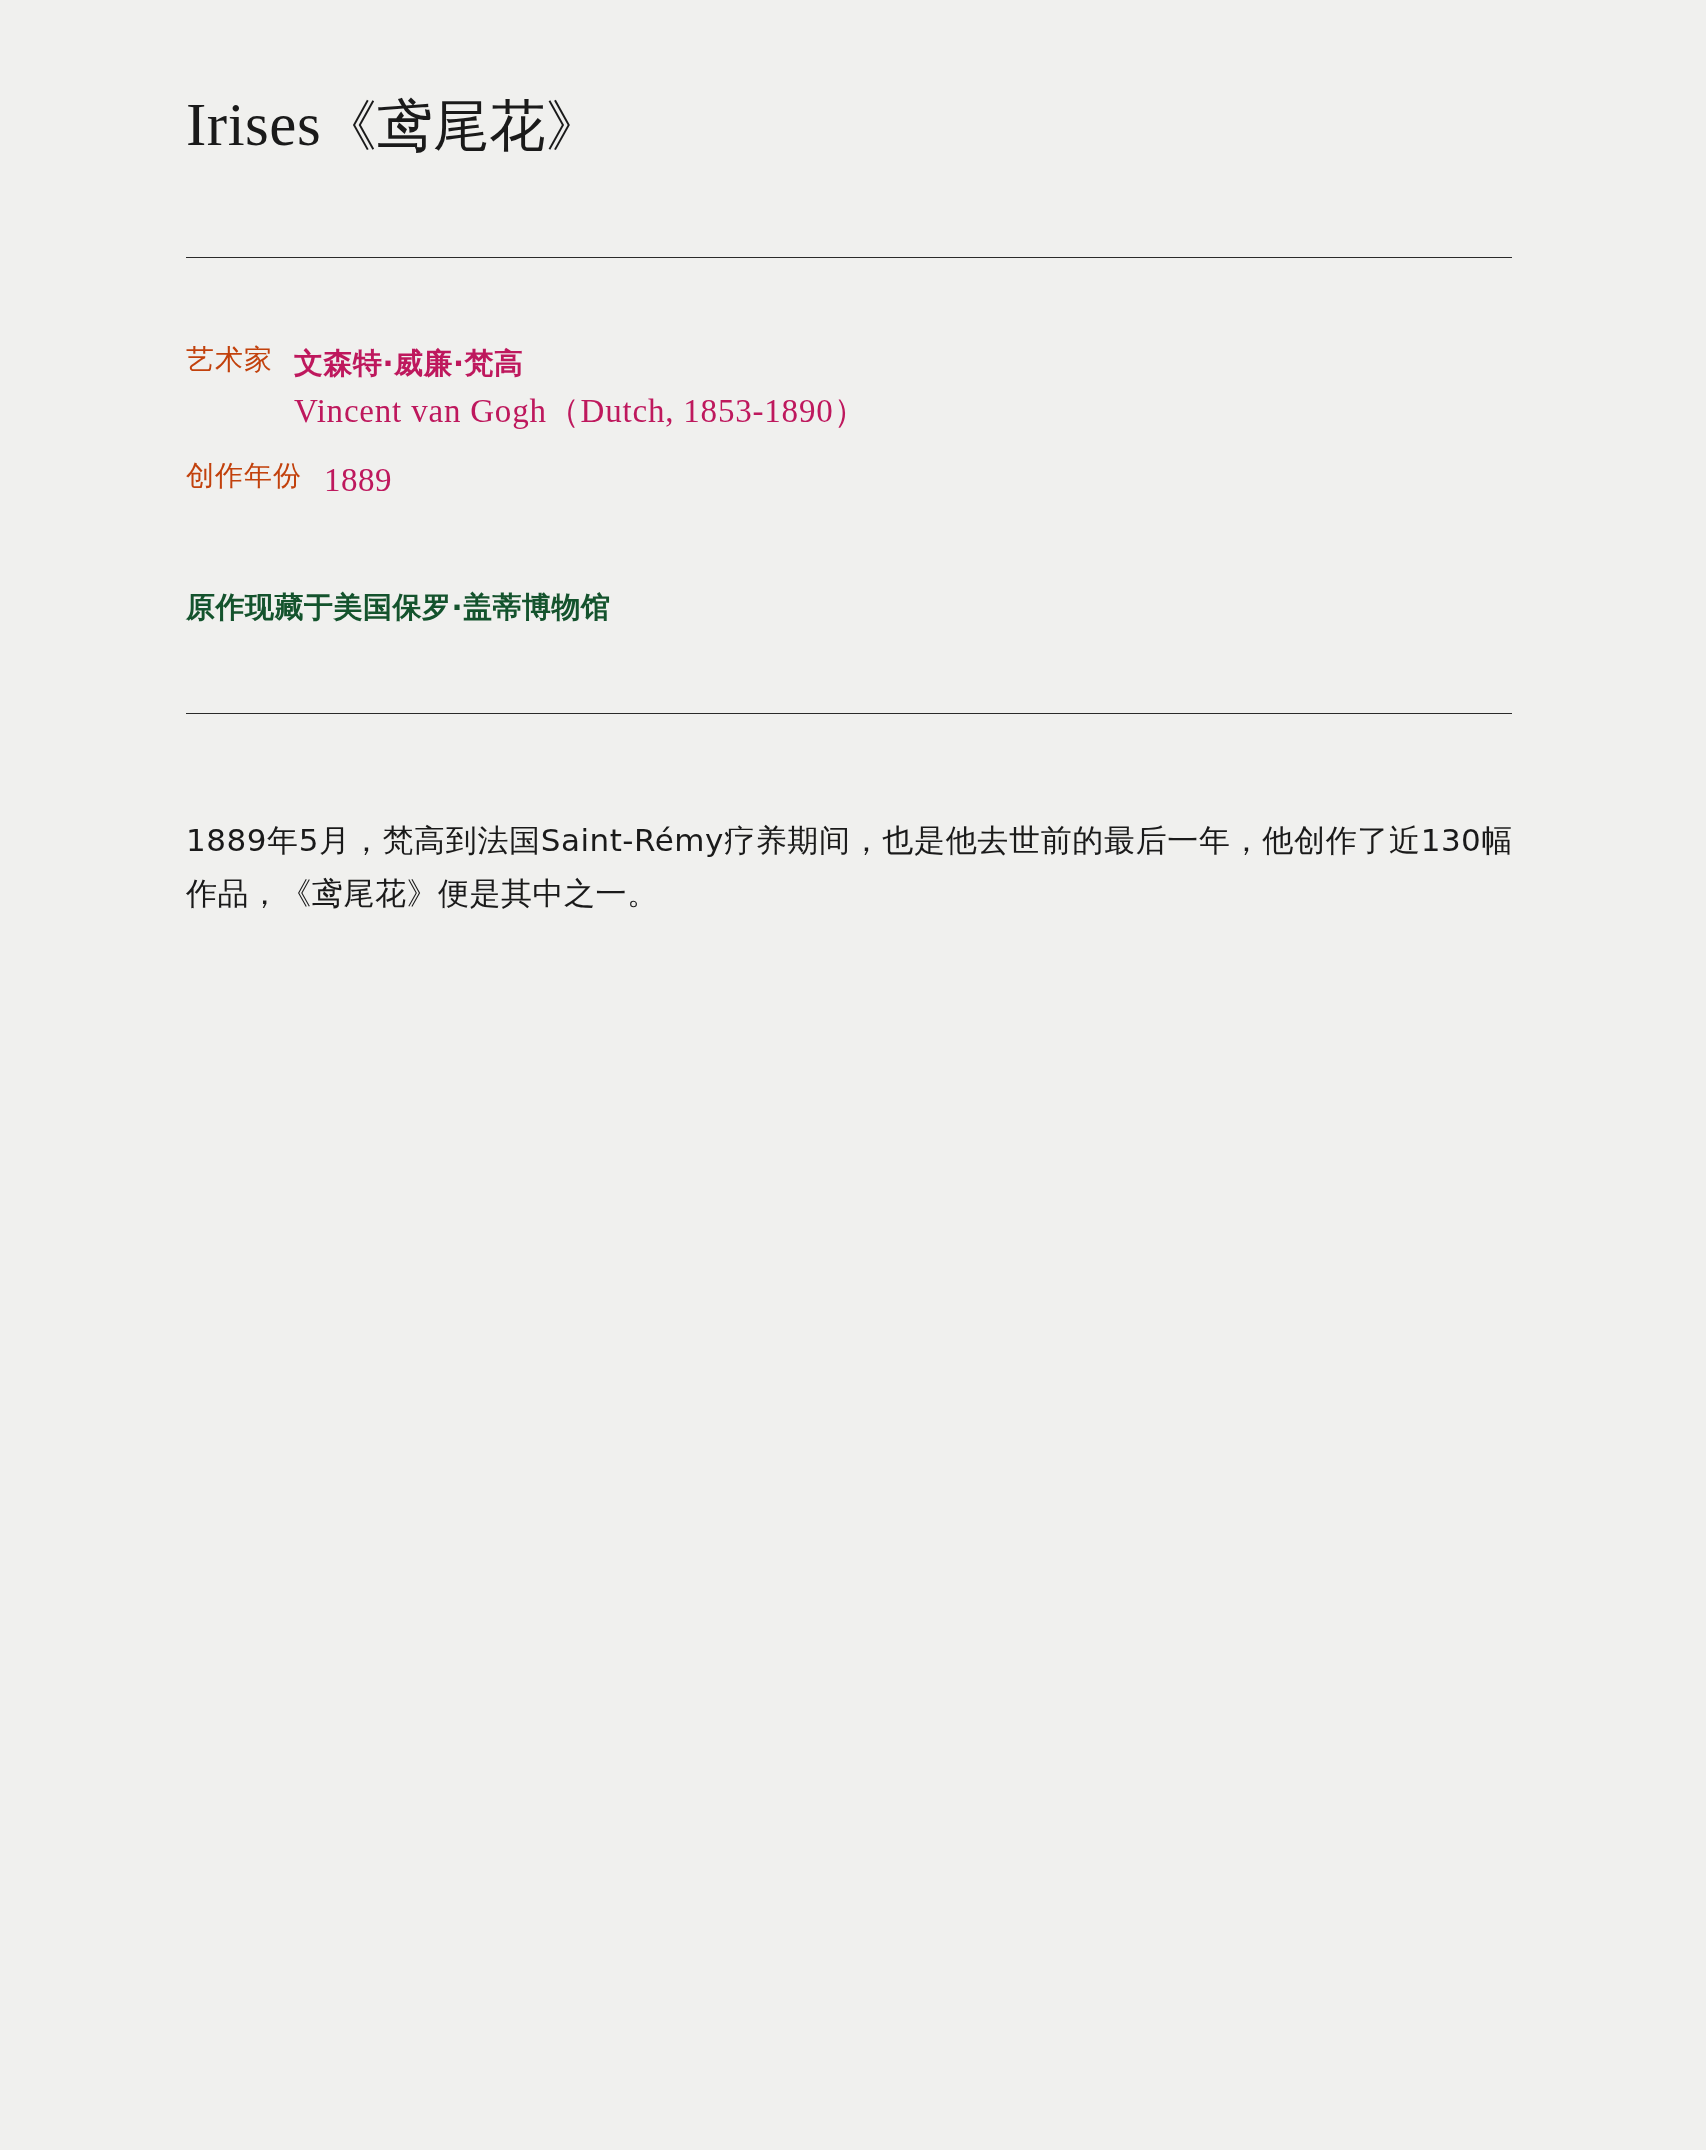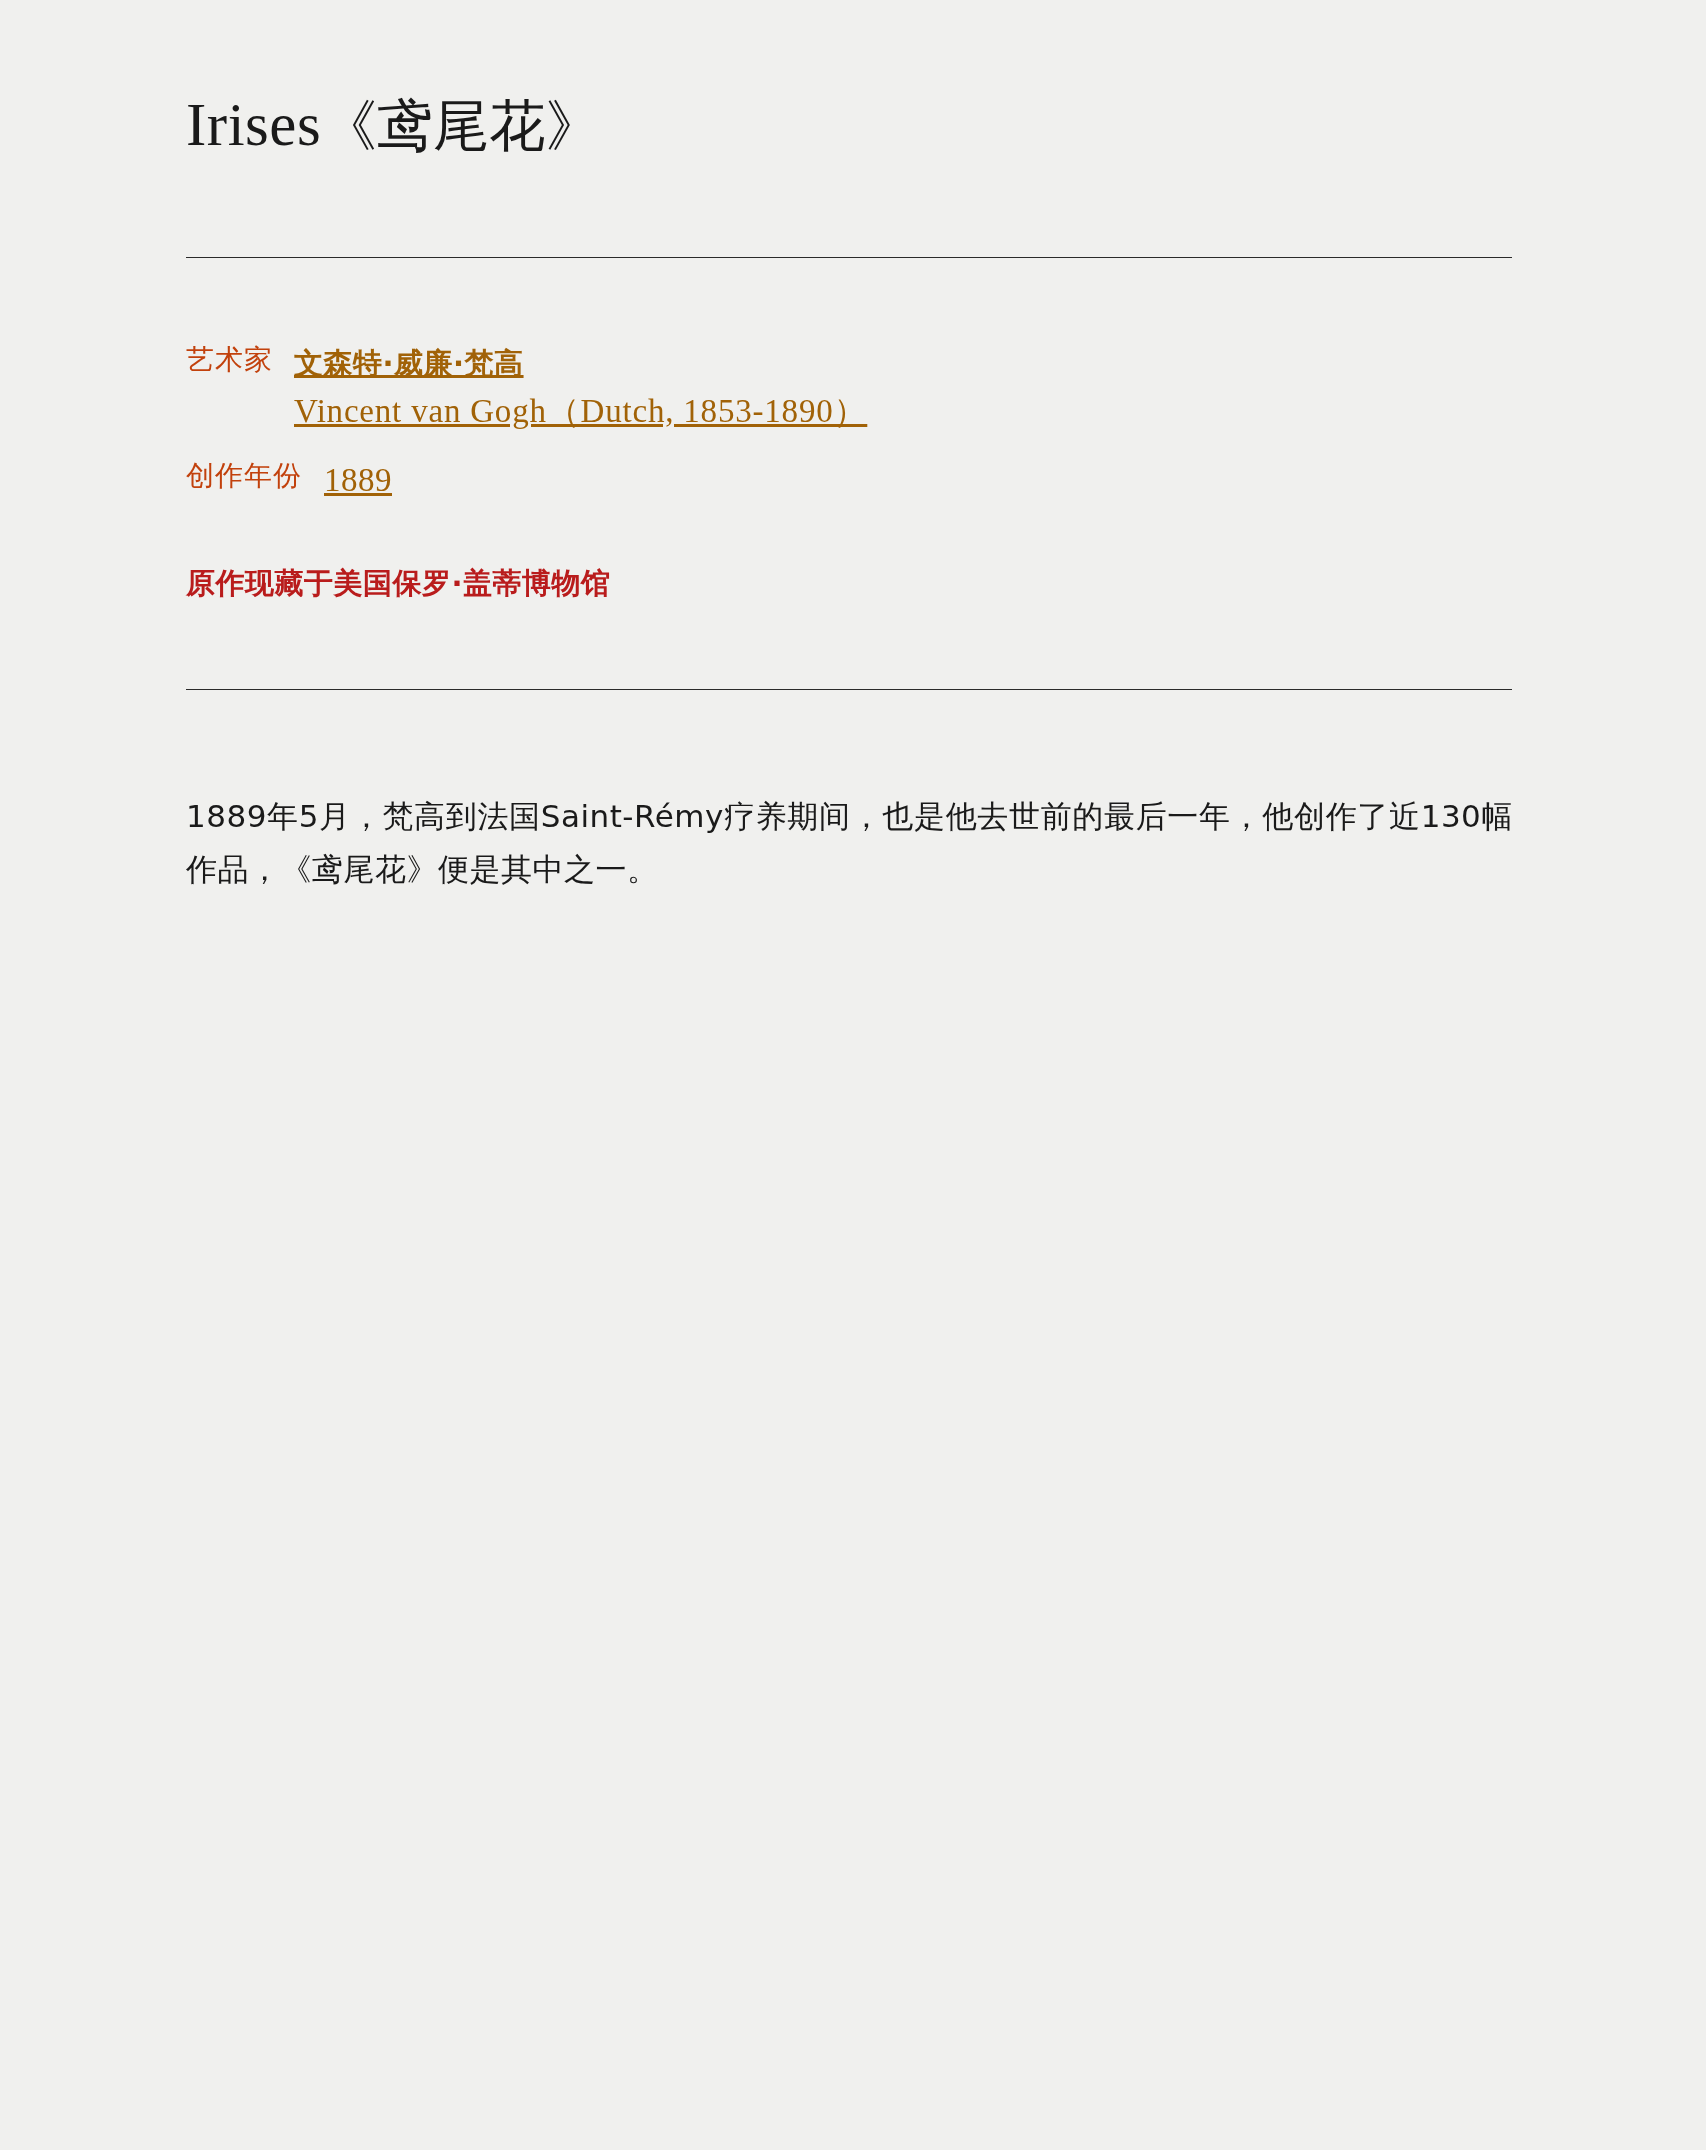--- a/index.html
+++ b/index.html
@@ -65,23 +65,22 @@
     font-size: 28px;
     line-height: 1.25;
     color: #c2410c;
     letter-spacing: 1px;
     white-space: nowrap;
     flex: 0 0 auto;
   }
   .meta-value {
     font-size: 31px;
     line-height: 1.38;
-    color: #a16207;
+    color: #be185d;
     margin-left: 20px;
-    text-decoration: underline;
   }
   .meta-value .cjk {
     font-family: "DejaVu Sans", sans-serif;
     font-weight: 600;
     font-size: 29px;
     letter-spacing: 0.5px;
   }
   .meta-value .latin {
     font-family: "Liberation Serif", serif;
     font-size: 33px;
@@ -95,26 +94,26 @@
   }
   .row-artist .meta-value { margin-left: 21px; }
   .row-year .meta-label { letter-spacing: 1px; }
   .row-year .meta-value { margin-left: 22px; }
   .row-dim .meta-value { margin-left: 20px; }
 
   .line2 { display: block; margin-top: 4px; }
 
   
   .collection {
-    margin-top: 60px;
+    margin-top: 84px;
     font-family: "DejaVu Sans", sans-serif;
     font-weight: 600;
     font-size: 29px;
     letter-spacing: 0.5px;
-    color: #b91c1c;
+    color: #14532d;
   }
 
   
   .body {
     margin-top: 100px;
     width: 1327px;
   }
   .para {
     font-family: "DejaVu Sans", sans-serif;
     font-size: 31px;

